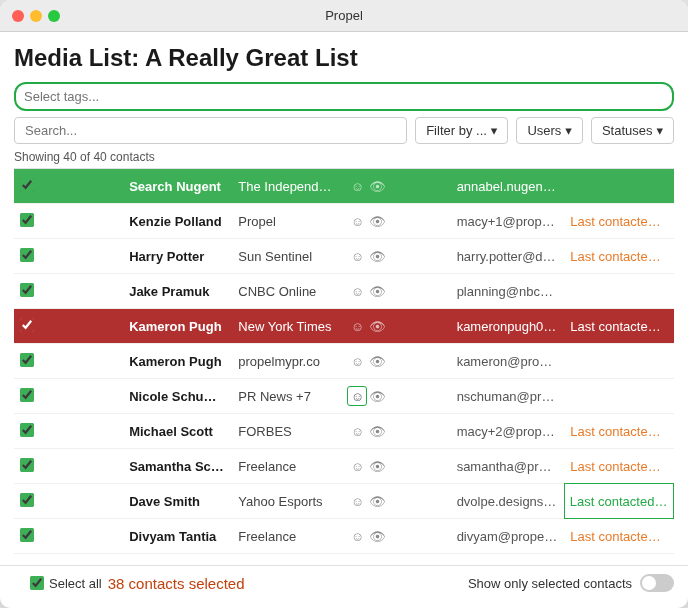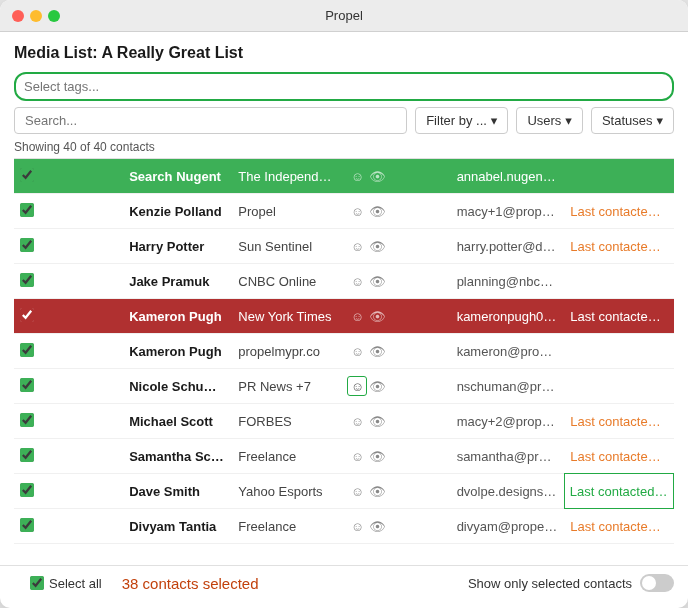--- a/index.html
+++ b/index.html
@@ -51,21 +51,21 @@
       font-weight: 500;
     }
     .content {
       flex: 1;
       overflow: hidden;
       display: flex;
       flex-direction: column;
       padding: 12px 14px 0 14px;
     }
     .page-title {
-      font-size: 16px;
+      font-size: 24px;
       font-weight: 700;
       color: #1a1a1a;
       margin-bottom: 10px;
     }
     .tags-input {
       border: 2px solid #22aa44;
       border-radius: 12px;
       padding: 5px 8px;
       font-size: 13px;
       color: #888;
@@ -174,21 +174,21 @@
     }
     .footer-top {
       display: flex;
       align-items: center;
       justify-content: space-between;
       margin-bottom: 8px;
     }
     .footer-left {
       display: flex;
       align-items: center;
-      gap: 20px;
+      gap: 6px;
       padding-left: 16px;
     }
     .select-all-label {
       font-size: 13px;
       color: #333;
       display: flex;
       align-items: center;
       gap: 5px;
     }
     .selected-count {

